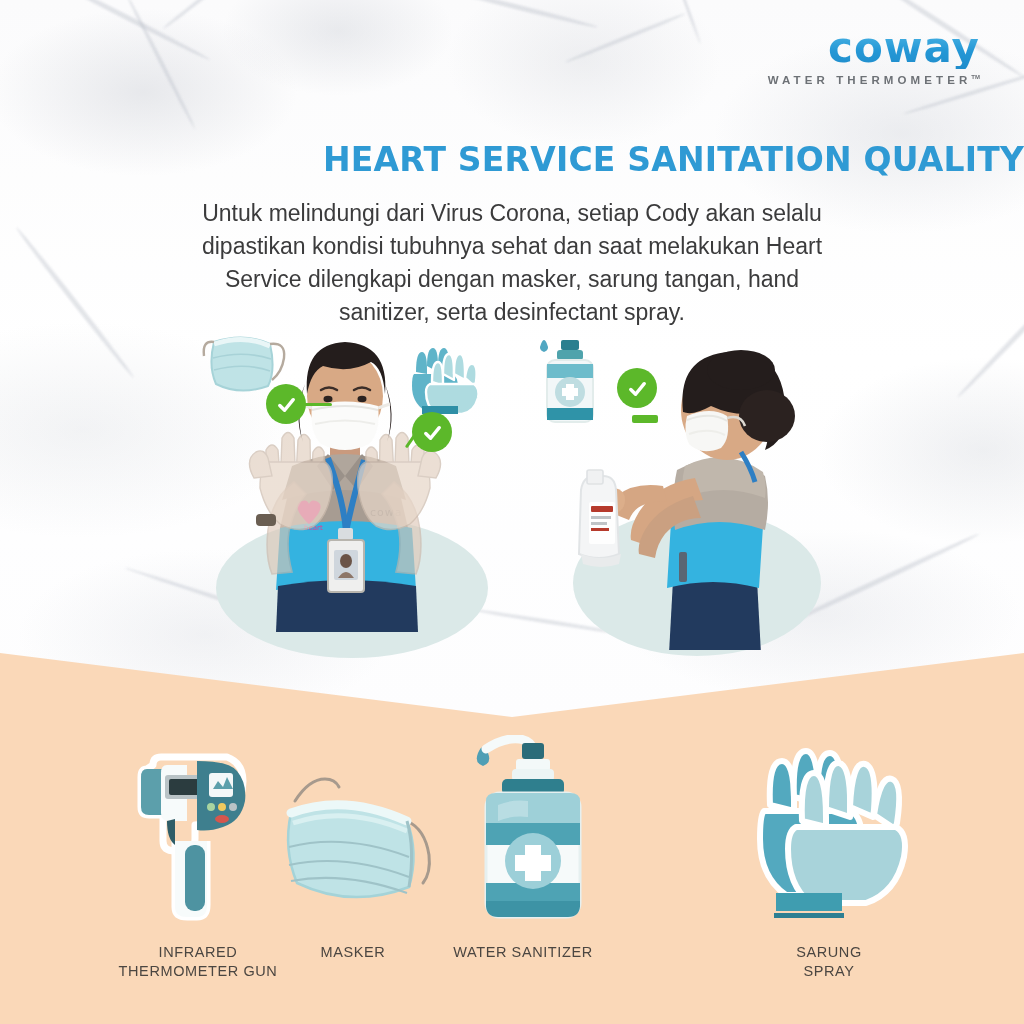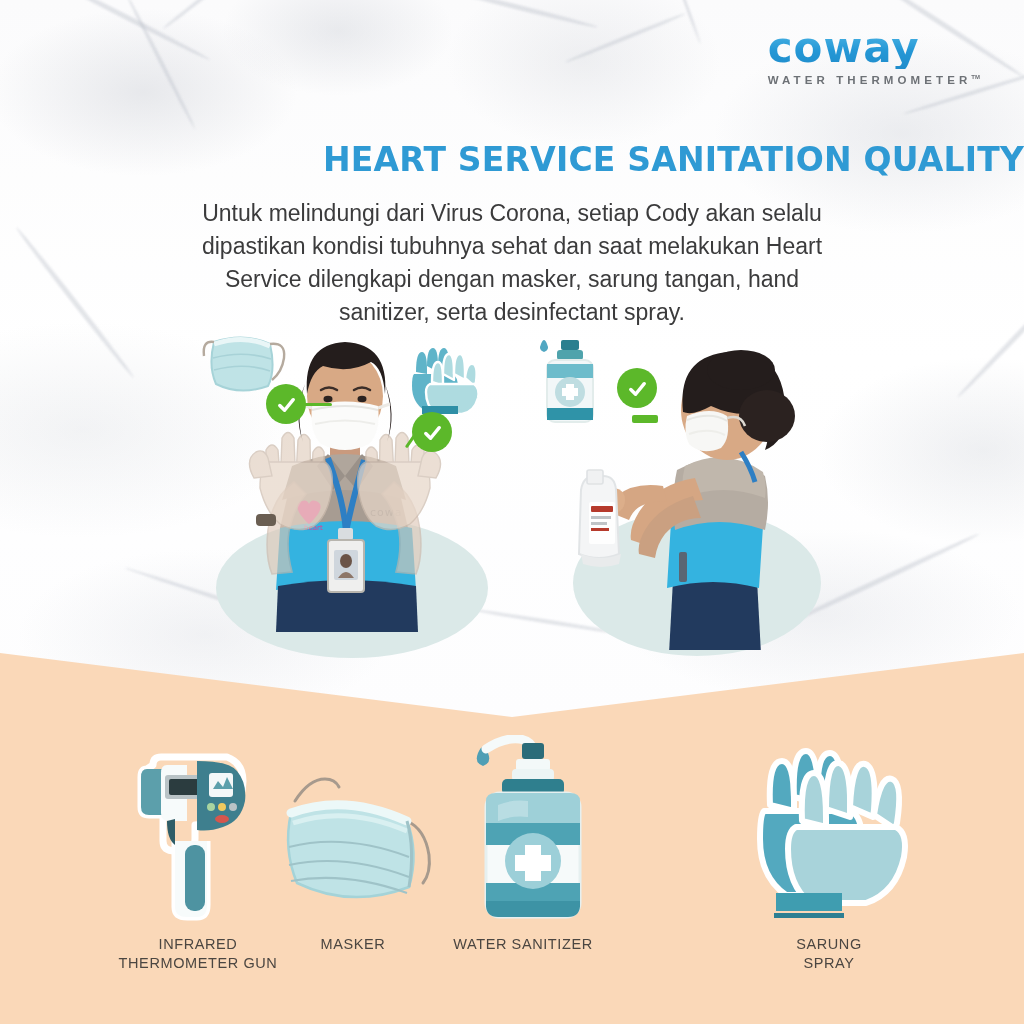--- a/index.html
+++ b/index.html
@@ -37,21 +37,21 @@
   .vein.v7{left:900px;top:90px;width:150px;height:4px;transform:rotate(-17deg);}
   .vein.v8{left:-20px;top:300px;width:190px;height:5px;transform:rotate(52deg);}
   .vein.v9{left:930px;top:330px;width:180px;height:5px;transform:rotate(-46deg);}
   .vein.v10{left:120px;top:600px;width:220px;height:4px;transform:rotate(18deg);}
   .vein.v11{left:760px;top:580px;width:230px;height:5px;transform:rotate(-25deg);}
   .vein.v12{left:470px;top:620px;width:160px;height:4px;transform:rotate(9deg);}
   .vein.v13{left:640px;top:0px;width:90px;height:3px;transform:rotate(70deg);}
   .vein.v14{left:250px;top:520px;width:120px;height:3px;transform:rotate(-60deg);}
 
   
-  .logo{position:absolute;right:44px;top:27px;}
+  .logo{position:absolute;right:44px;top:27px;text-align:right;}
   .logo-word{
     font-size:42px;font-weight:700;letter-spacing:1px;line-height:1;
     color:#2ba4dd;
     background:linear-gradient(180deg,#57bce8 0%,#2598d6 55%,#1f8ccb 100%);
     -webkit-background-clip:text;background-clip:text;color:transparent;
     font-family:"DejaVu Sans","Liberation Sans",sans-serif;
   }
   .logo-sub{
     margin-top:5px;font-size:11.5px;letter-spacing:4.1px;color:#6d7176;font-weight:600;
   }
@@ -82,21 +82,21 @@
     background:#5cb82a;display:flex;align-items:center;justify-content:center;
   }
   .check svg{width:23px;height:23px;}
   .stem{position:absolute;background:#5cb82a;height:3px;border-radius:2px;}
 
   
   .items{position:absolute;left:0;top:735px;width:1024px;height:290px;}
   .item{position:absolute;text-align:center;}
   .item .art{display:flex;align-items:flex-end;justify-content:center;}
   .item .label{
-    margin-top:10px;font-size:14.5px;letter-spacing:.6px;color:#4b4641;
+    margin-top:18px;font-size:14.5px;letter-spacing:.6px;color:#4b4641;
     line-height:1.32;font-weight:400;white-space:pre-line;
   }
 </style>
 </head>
 <body>
 
 <div class="poster">
 
   <div class="marble">
     <div class="vein v1"></div>

